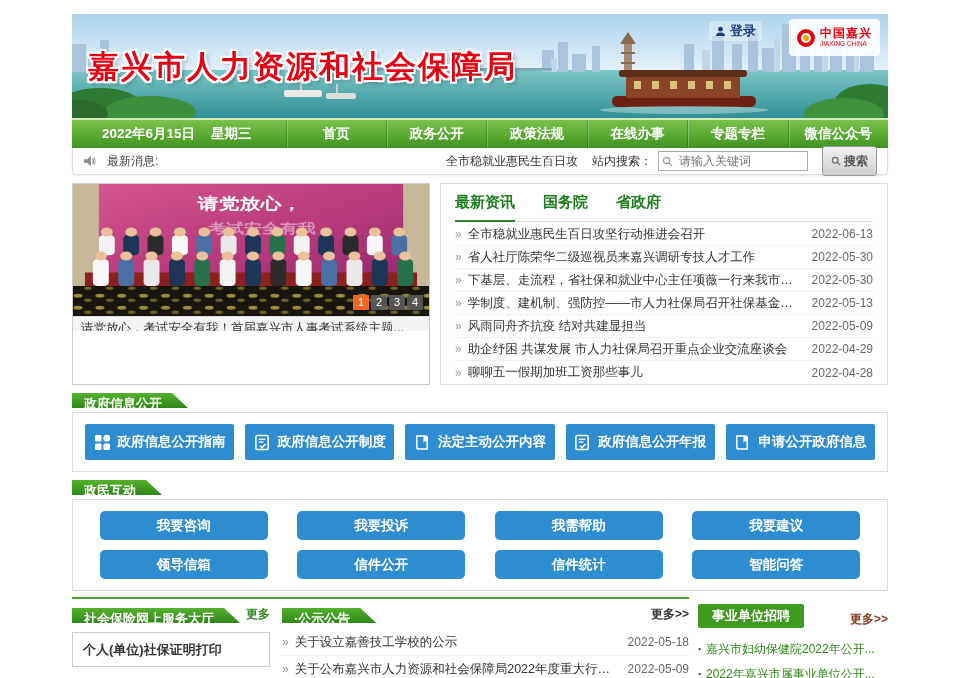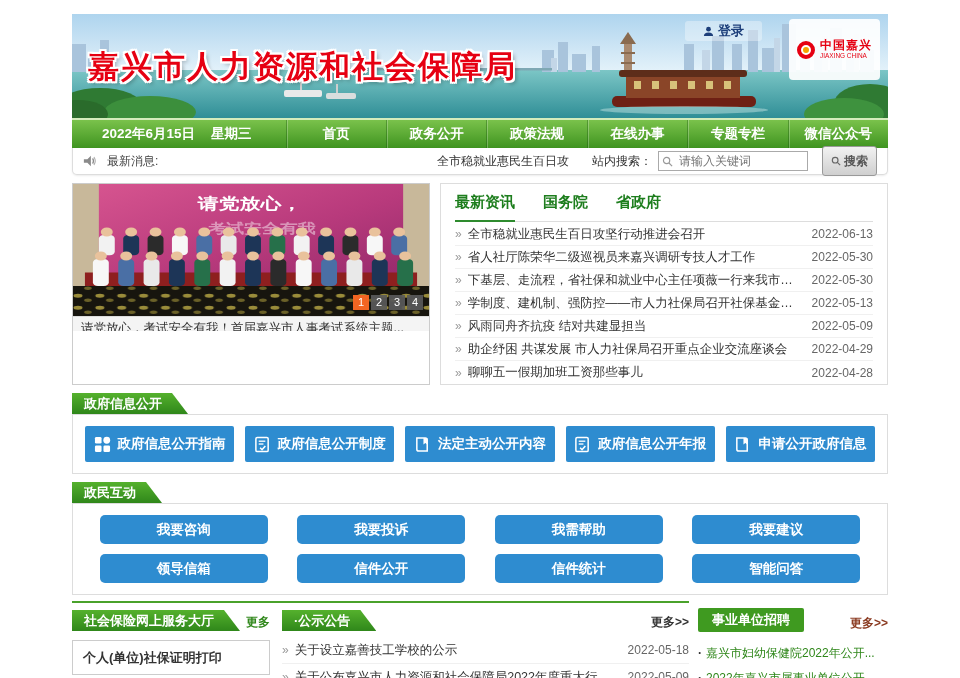--- a/index.html
+++ b/index.html
@@ -15,25 +15,25 @@
   .banner-title {
     position: absolute; left: 16px; top: 32px; font-size: 31px; font-weight: bold;
     color: #e60012; letter-spacing: 2px;
     text-shadow: -2px -2px 0 #fff, 2px -2px 0 #fff, -2px 2px 0 #fff, 2px 2px 0 #fff,
                  0 -2px 0 #fff, 0 2px 0 #fff, -2px 0 0 #fff, 2px 0 0 #fff, 3px 3px 4px rgba(0,0,0,.35);
     white-space: nowrap;
   }
   .login-btn {
     position: absolute; right: 126px; top: 7px; display: flex; align-items: center; gap: 4px;
     font-size: 13px; font-weight: bold; color: #1c3e7a; cursor: pointer;
-    background: rgba(255,255,255,.35); padding: 1px 18px; border-radius: 3px;
+    background: rgba(255,255,255,.35); padding: 1px 6px; border-radius: 3px;
   }
   .logo {
     position: absolute; right: 8px; top: 5px; display: flex; align-items: center; gap: 5px;
-    background: rgba(255,255,255,.92); border-radius: 4px; padding: 20px 8px;
+    background: rgba(255,255,255,.92); border-radius: 4px; padding: 8px 8px;
   }
   .logo-ring { width: 18px; height: 18px; border: 4px solid #e60012; border-radius: 50%;
     position: relative; background: #fff; }
   .logo-ring::after { content: ""; position: absolute; left: 2px; top: 2px; width: 6px; height: 6px;
     background: #f5a300; border-radius: 50%; }
   .logo-cn { font-size: 12px; font-weight: bold; color: #e60012; letter-spacing: 1px; line-height: 13px; }
   .logo-en { font-size: 7px; color: #e60012; transform: scale(.92); transform-origin: left; line-height: 8px; }
 
   
   .nav {
@@ -50,21 +50,21 @@
 
   
   .ticker {
     height: 27px; display: flex; align-items: center; gap: 6px;
     border: 1px solid #ddd; border-top: none; border-radius: 0 0 5px 5px;
     box-shadow: 0 1px 2px rgba(0,0,0,.08); padding: 0 10px; font-size: 12px; background: #fff;
   }
   .ticker-label { color: #444; margin-left: 4px; }
   .ticker-spacer { flex: 1; }
   .hot-text { color: #333; cursor: pointer; }
-  .search-label { color: #333; margin-left: 17px; text-align: right; }
+  .search-label { color: #333; margin-left: 8px; text-align: right; }
   .search-input {
     width: 150px; height: 20px; border: 1px solid #aaa; font-size: 12px; padding: 0 4px 0 20px;
     background: #fff; color: #333; outline: none;
   }
   .search-wrap { position: relative; display: flex; align-items: center; }
   .search-wrap .mag { position: absolute; left: 4px; }
   .search-btn {
     margin-left: 8px; height: 30px; padding: 0 8px; display: flex; align-items: center; gap: 3px;
     background: linear-gradient(#f2f2f2, #cfcfcf); border: 1px solid #999; border-radius: 3px;
     font-size: 12px; color: #555; font-weight: bold; cursor: pointer;
@@ -91,21 +91,21 @@
   .newslist { list-style: none; margin-top: 1px; }
   .newslist li { display: flex; align-items: center; height: 23px; border-bottom: 1px solid #f0f0f0; }
   .newslist li:last-child { border-bottom: none; }
   .arr { color: #999; font-size: 12px; margin-right: 6px; }
   .news-title { flex: 1; font-size: 12.5px; color: #333; text-decoration: none; white-space: nowrap;
     overflow: hidden; text-overflow: ellipsis; cursor: pointer; }
   .news-date { color: #666; font-size: 12px; margin-left: 12px; }
 
   
   .sec-tab {
-    display: inline-block; height: 21px; line-height: 21px; padding: 0 26px 0 12px;
+    display: inline-block; height: 15px; line-height: 21px; padding: 0 26px 0 12px;
     color: #fff; font-size: 13px; font-weight: bold;
     background: linear-gradient(#55b12d, #2f871a);
     clip-path: polygon(0 0, calc(100% - 16px) 0, 100% 100%, 0 100%);
   }
   .section { margin-top: 8px; }
   .sec-box { border: 1px solid #ddd; padding: 11px 12px; display: flex; gap: 11px; }
   .info-btn {
     flex: 1; height: 36px; background: #2e8cd0; color: #fff; border-radius: 2px; cursor: pointer;
     display: flex; align-items: center; justify-content: center; gap: 7px;
     font-size: 13.5px; font-weight: bold; white-space: nowrap;

